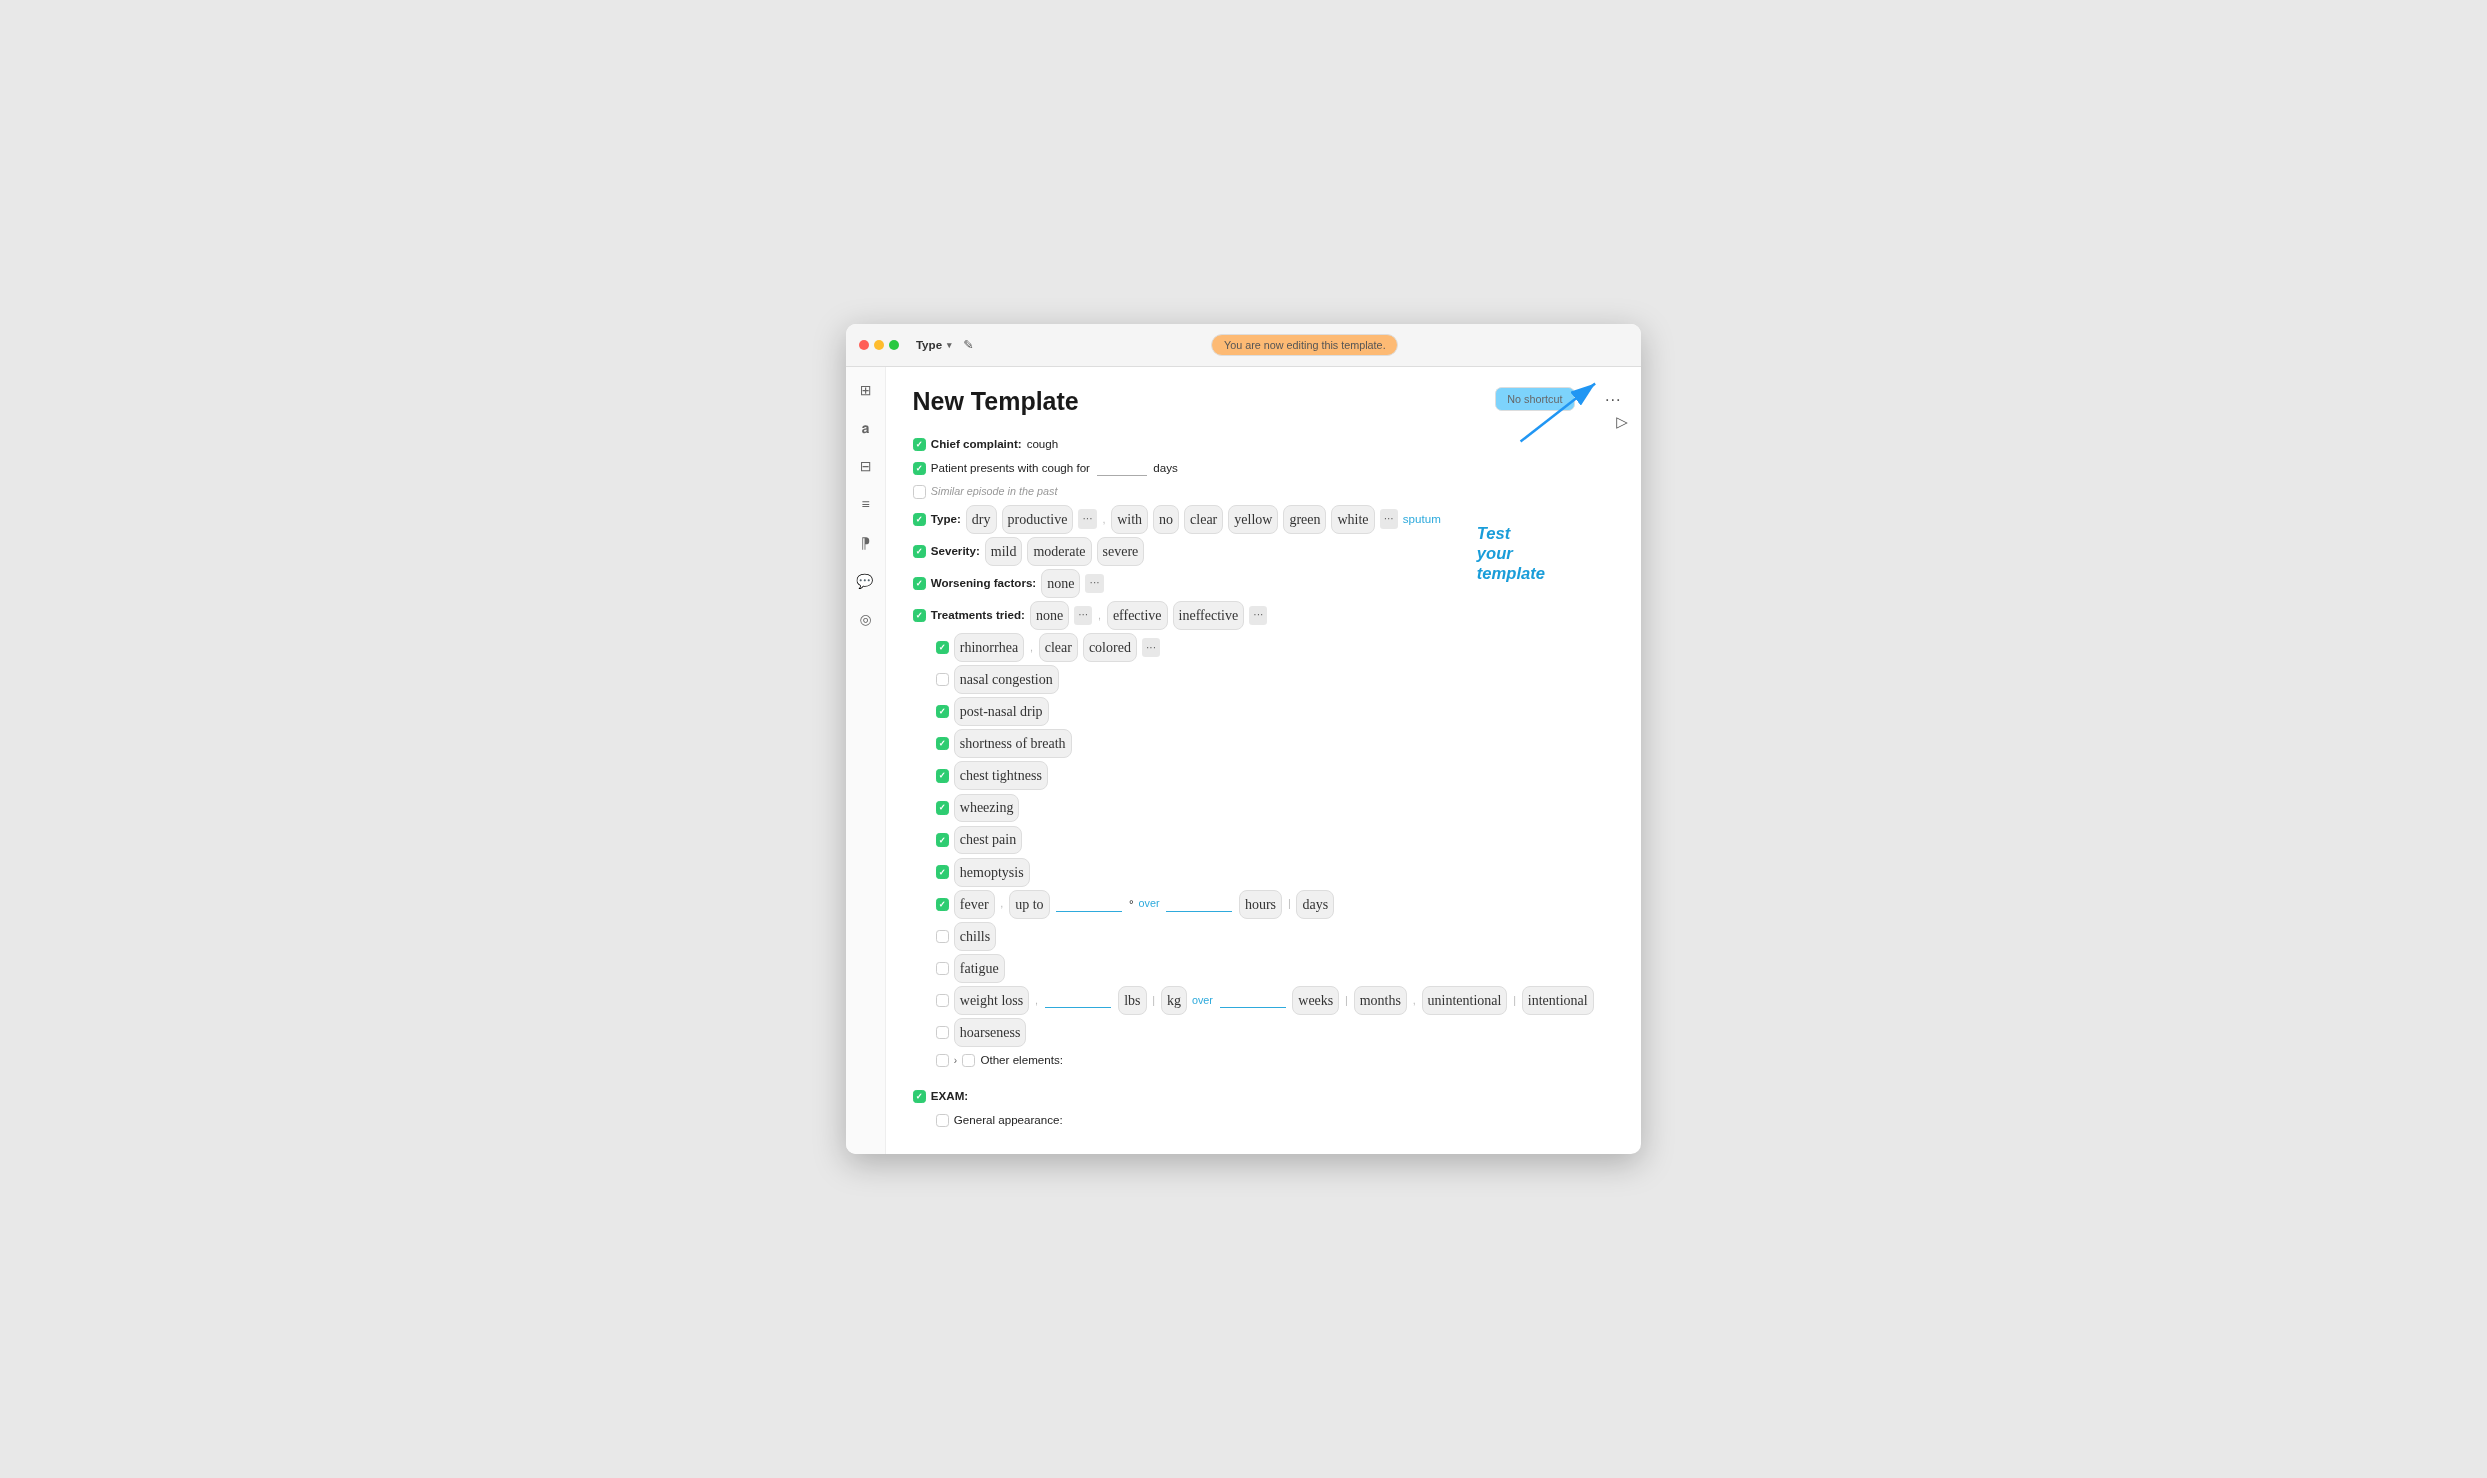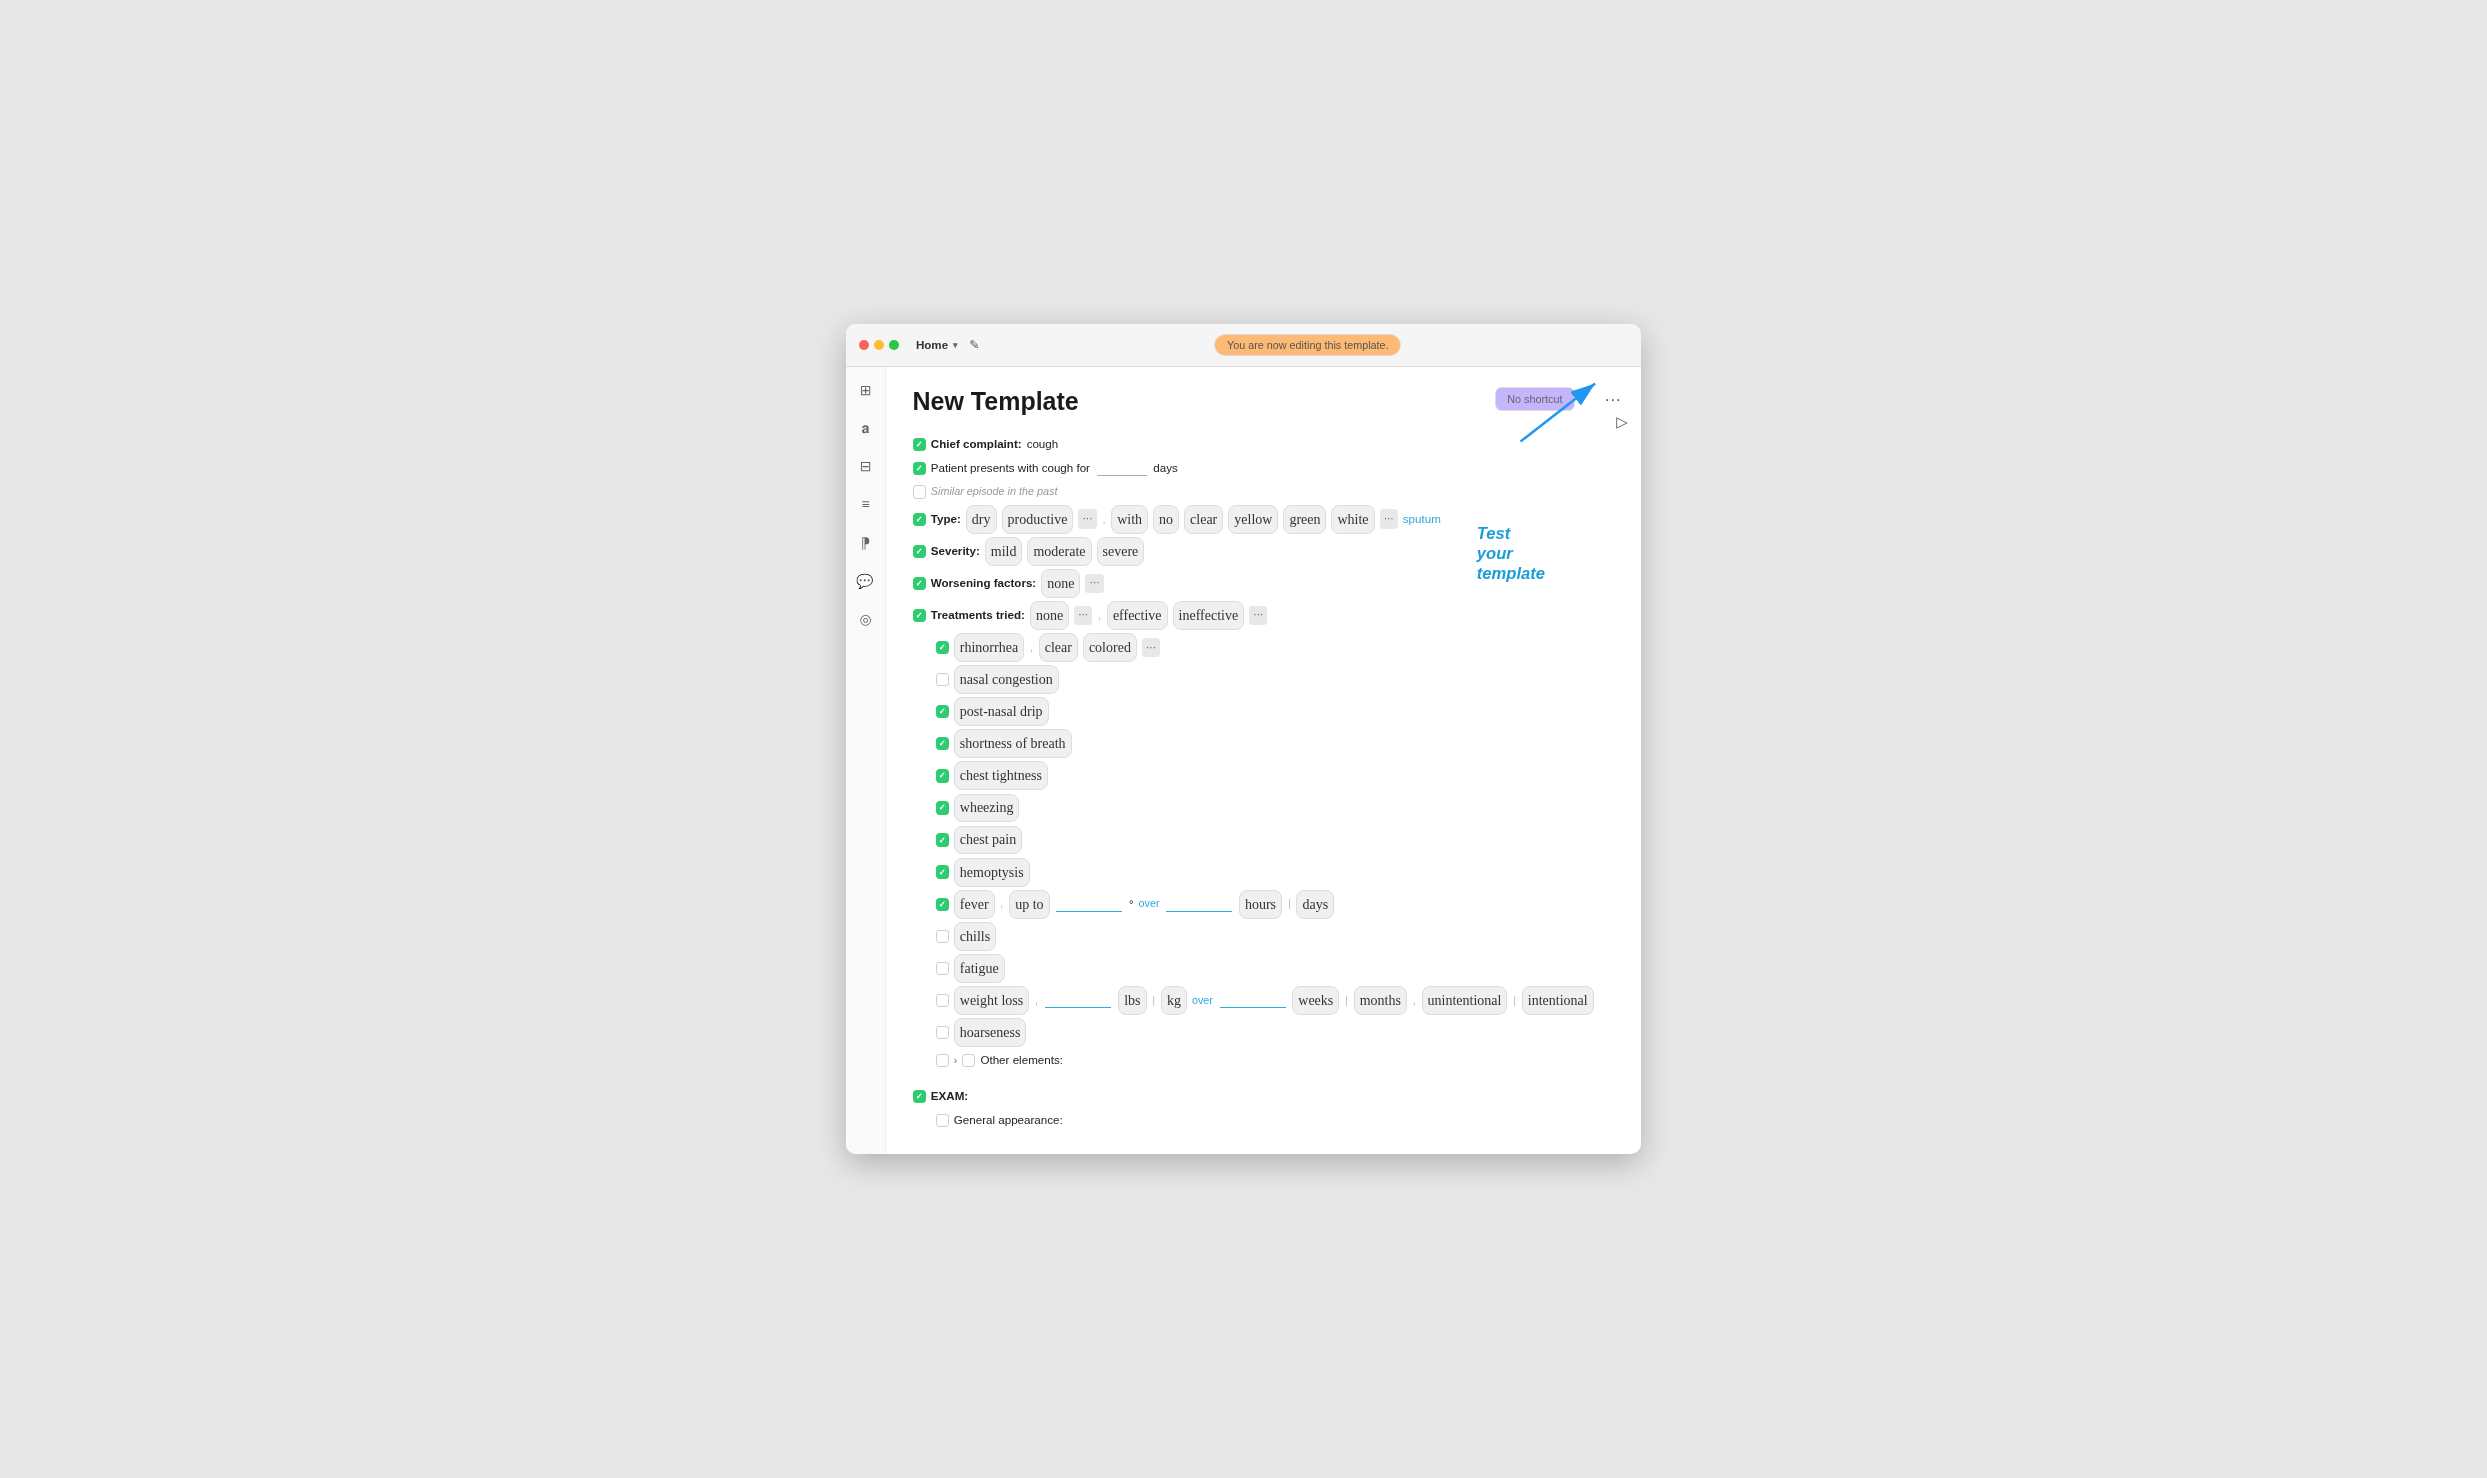--- a/index.html
+++ b/index.html
@@ -98,21 +98,21 @@
     }
     .shortcut-area {
       position: absolute;
       top: 20px;
       right: 66px;
       display: flex;
       align-items: center;
       gap: 6.6px;
     }
     .shortcut-btn {
-      background: #c4b5fd;
+      background: #7dd3fc;
       border: 0.8px solid #ddd;
       border-radius: 6.6px;
       padding: 5px 11.6px;
       font-size: 10.8px;
       color: #666;
       cursor: pointer;
     }
     .more-btn {
       position: absolute;
       top: 20px;
@@ -226,21 +226,21 @@
 
 <div class="window">
 
   <div class="title-bar">
     <div class="traffic-lights">
       <div class="tl tl-red"></div>
       <div class="tl tl-yellow"></div>
       <div class="tl tl-green"></div>
     </div>
     <div class="home-nav">
-      <span>Home</span>
+      <span>Type</span>
       <span class="chevron">▾</span>
     </div>
     <span class="edit-icon">✎</span>
     <div class="status-pill">
       <span>You are now editing this template.</span>
     </div>
   </div>
 
   <div class="main-area">
 

